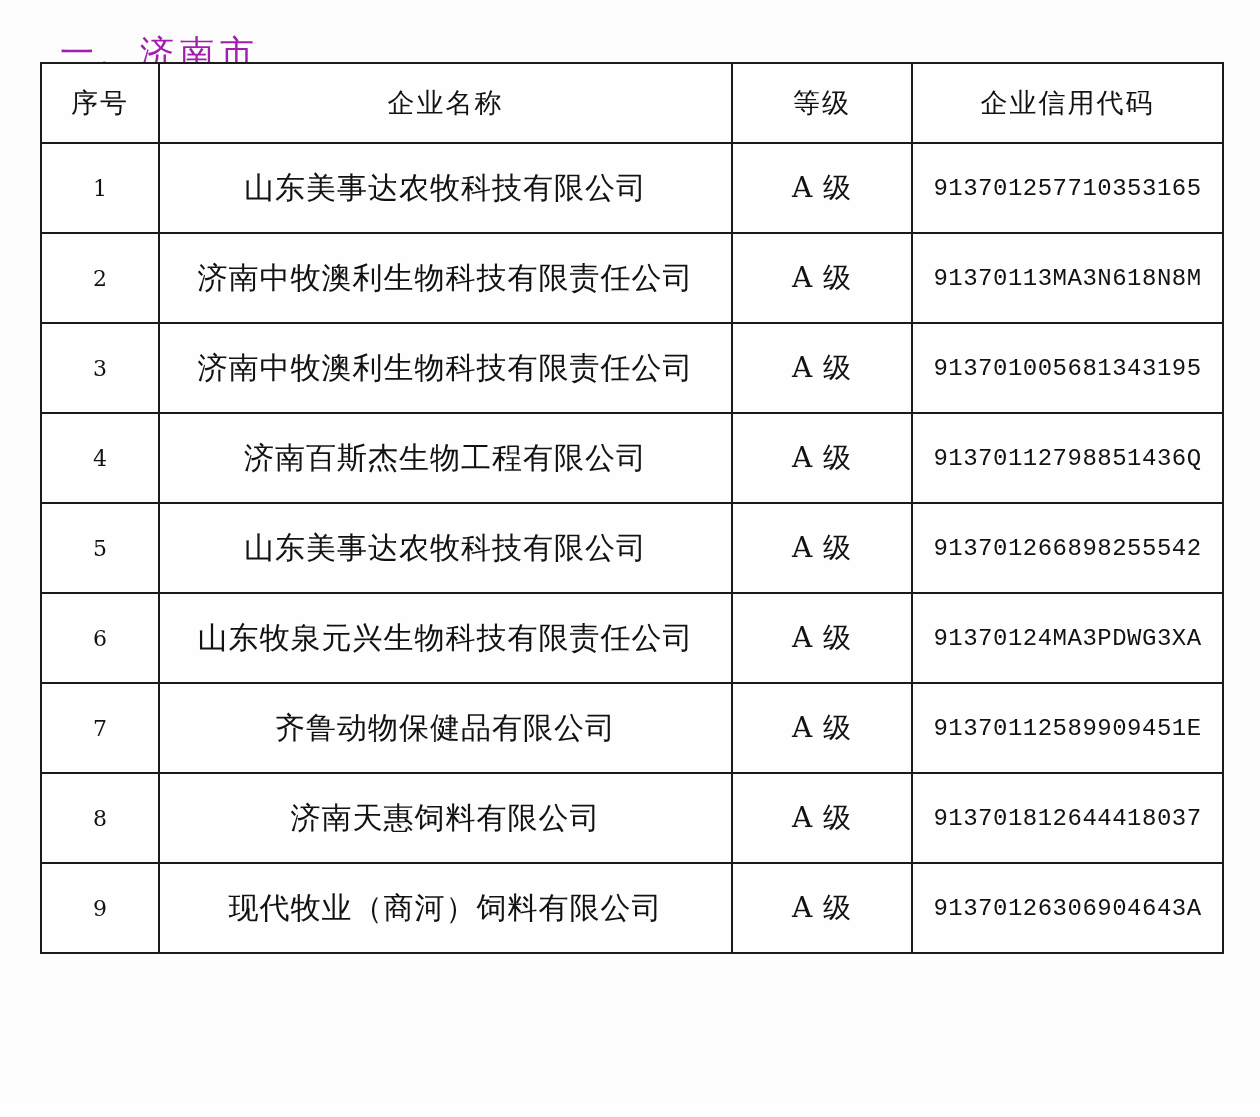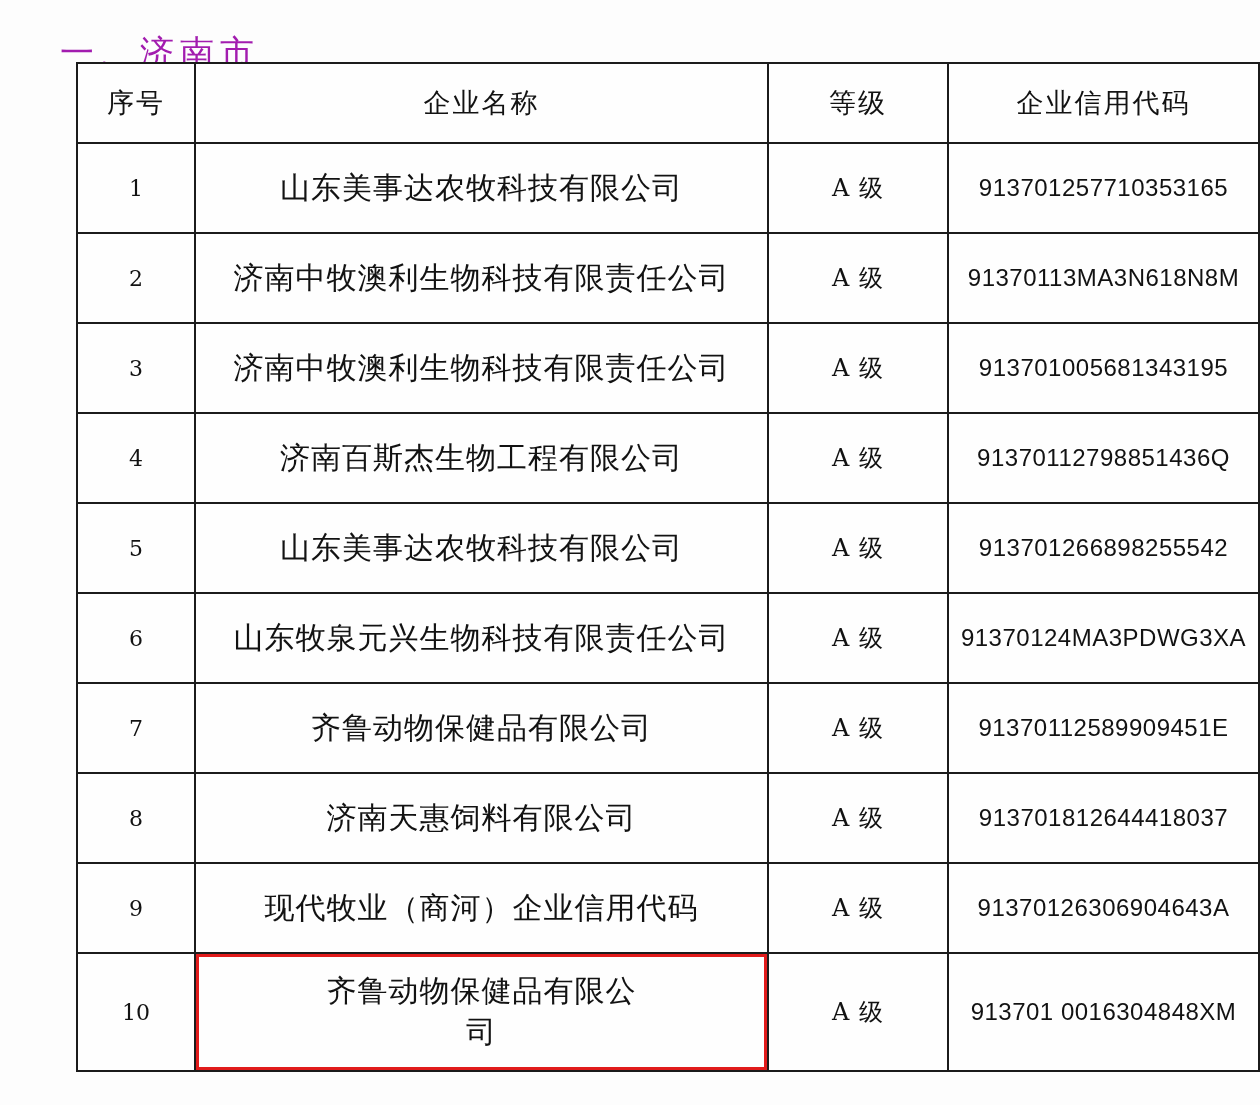--- a/index.html
+++ b/index.html
@@ -36,21 +36,20 @@
     position: absolute;
     left: 40px;
     top: 62px;
     width: 1182px;
   }
   table.main-table {
     border-collapse: collapse;
     width: 1182px;
     table-layout: fixed;
     background: #fefefe;
-    margin-left: 36px;
   }
   table.main-table col.c1 { width: 118px; }
   table.main-table col.c2 { width: 573px; }
   table.main-table col.c3 { width: 180px; }
   table.main-table col.c4 { width: 311px; }
 
   table.main-table th,
   table.main-table td {
     border: 2px solid #1b1b1b;
     text-align: center;
@@ -66,26 +65,26 @@
   }
   td.col-idx {
     font-size: 22px;
     font-family: "DejaVu Serif", "Liberation Serif", serif;
   }
   td.col-name {
     font-size: 30px;
     letter-spacing: 1px;
   }
   td.col-grade {
-    font-size: 24px;
+    font-size: 28px;
     letter-spacing: 1px;
   }
   td.col-code {
     font-size: 24px;
-    font-family: Liberation Sans, sans-serif;
+    font-family: Liberation Mono, monospace;
     letter-spacing: 0.5px;
     border-radius: 25px;
   }
   .name-inner {
     display: inline-block;
     padding: 6px 10px;
   }
   .highlight .name-inner {
     border: 3px solid #e11b1b;
     padding: 14px 120px;
@@ -169,28 +168,22 @@
           <td class="col-code">91370112589909451E</td>
         </tr>
         <tr>
           <td class="col-idx">8</td>
           <td class="col-name"><span class="name-inner">济南天惠饲料有限公司</span></td>
           <td class="col-grade">A 级</td>
           <td class="col-code">913701812644418037</td>
         </tr>
         <tr>
           <td class="col-idx">9</td>
-          <td class="col-name"><span class="name-inner">现代牧业（商河）企业信用代码</span></td>
+          <td class="col-name"><span class="name-inner">现代牧业（商河）饲料有限公司</span></td>
           <td class="col-grade">A 级</td>
           <td class="col-code">91370126306904643A</td>
-        </tr>
-        <tr>
-          <td class="col-idx">10</td>
-          <td class="col-name highlight"><span class="name-inner">齐鲁动物保健品有限公司</span></td>
-          <td class="col-grade">A 级</td>
-          <td class="col-code">913701 0016304848XM</td>
         </tr>
       </tbody>
     </table>
   </div>
 
   <div class="clip-bottom"></div>
 </div>
 
 </body></html>

